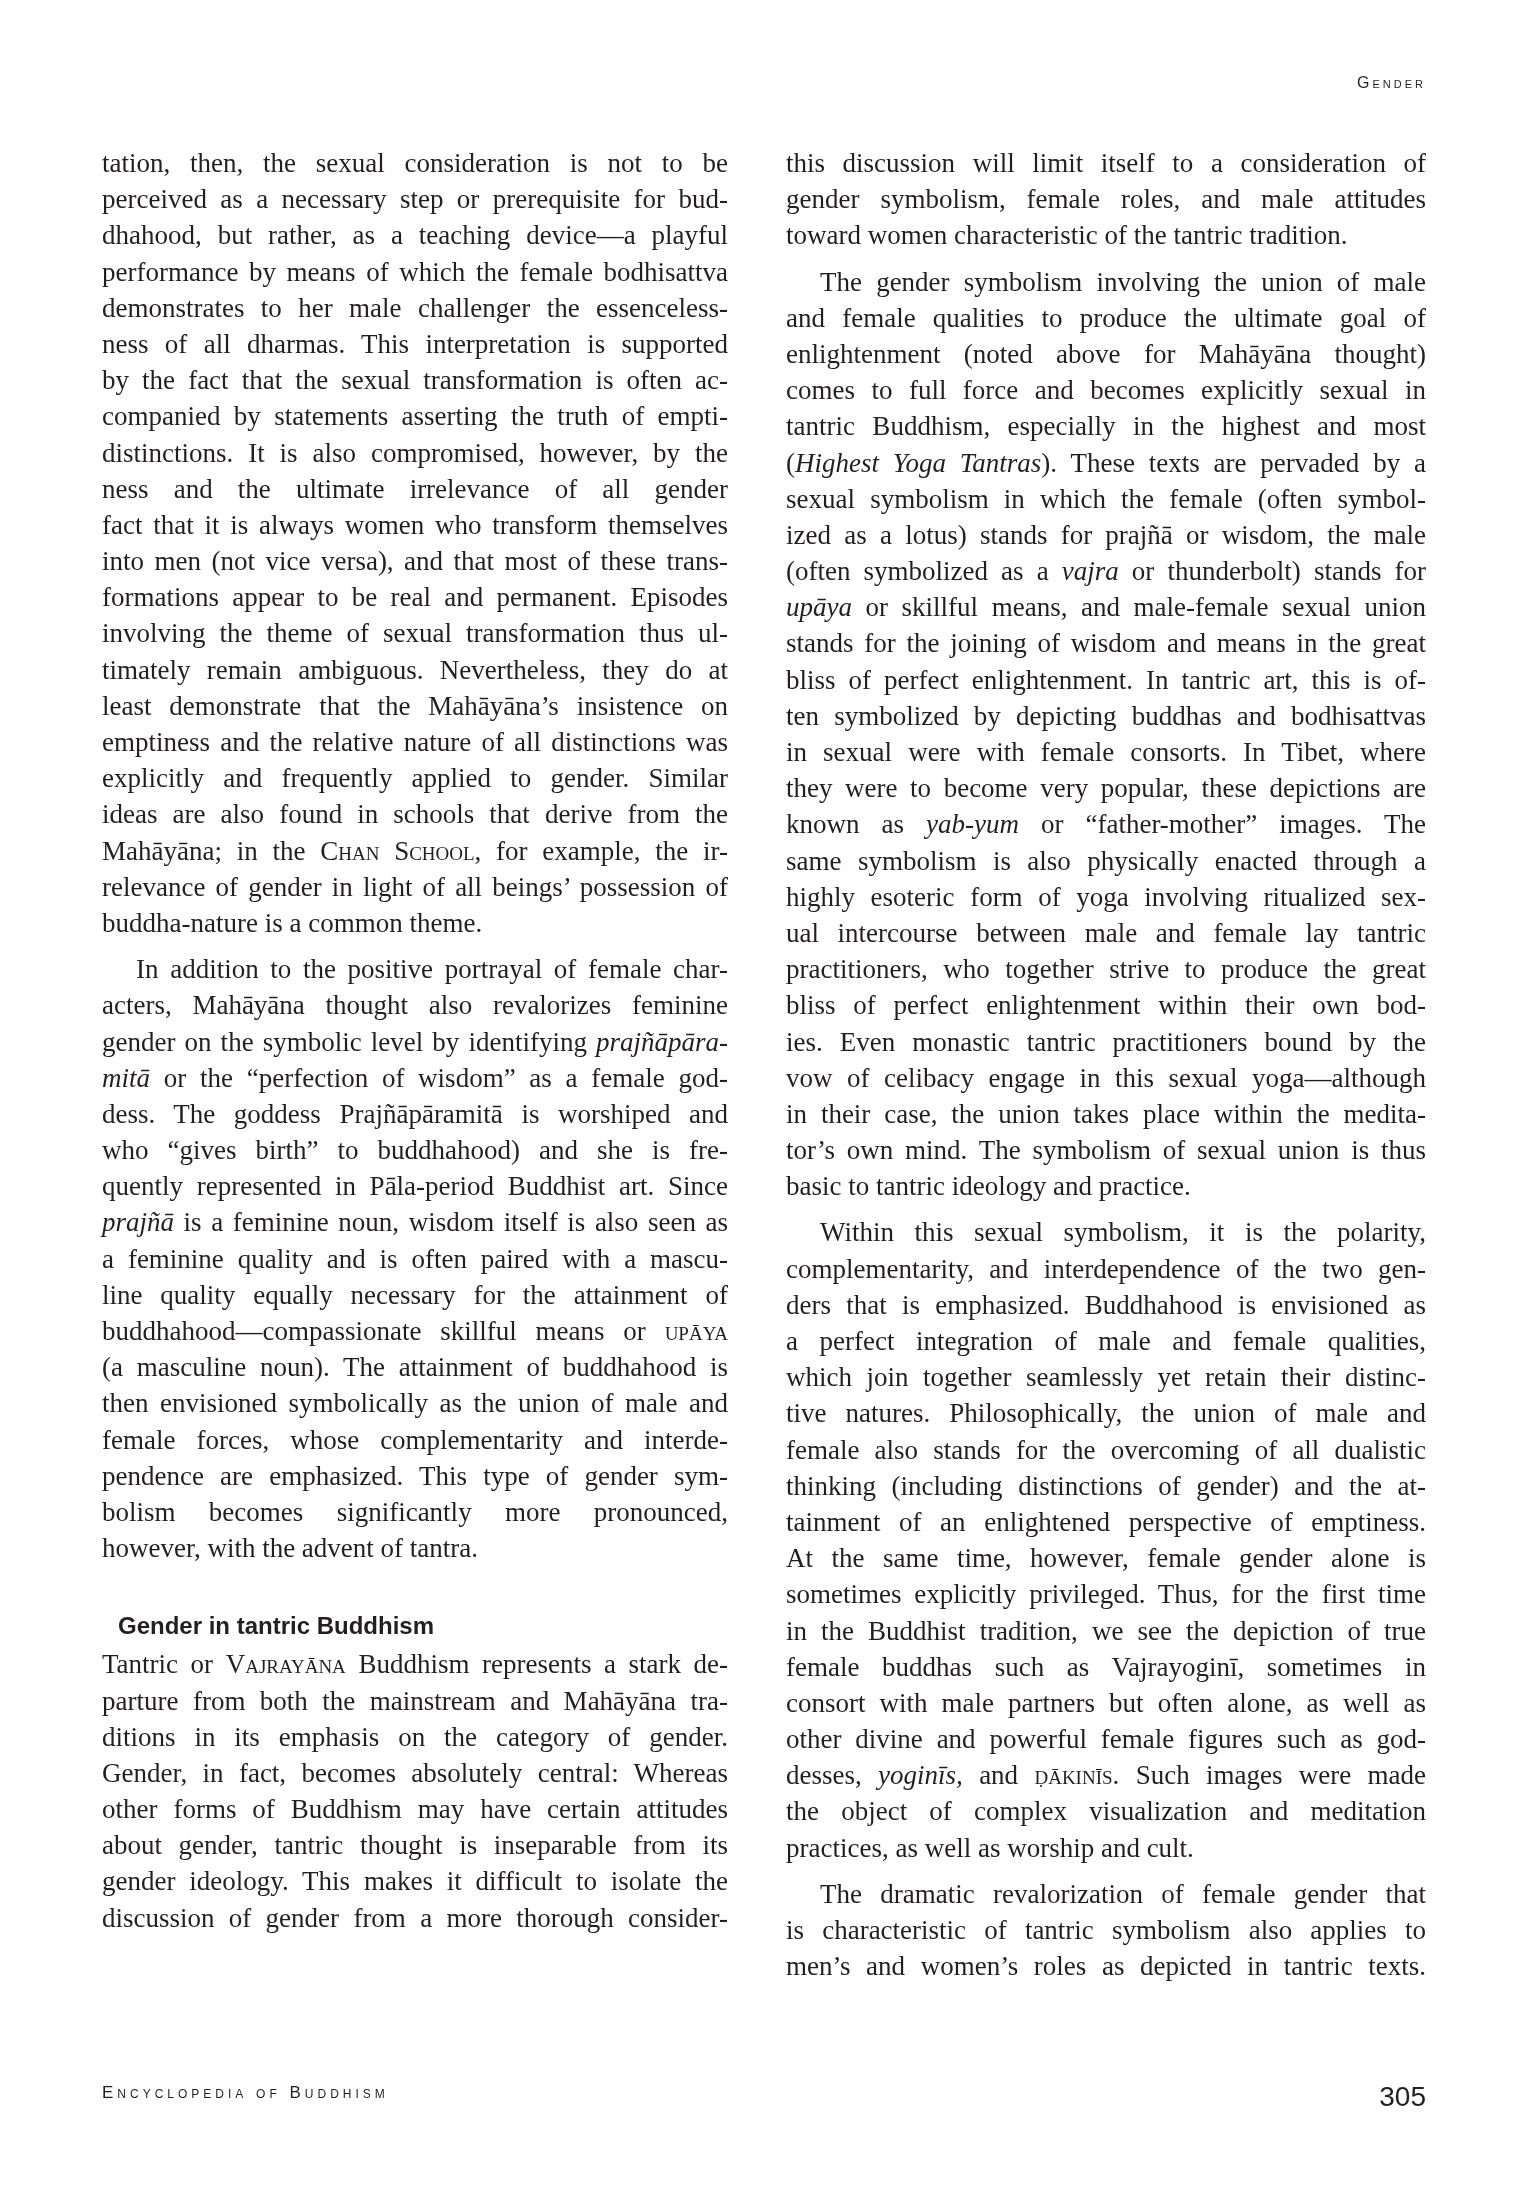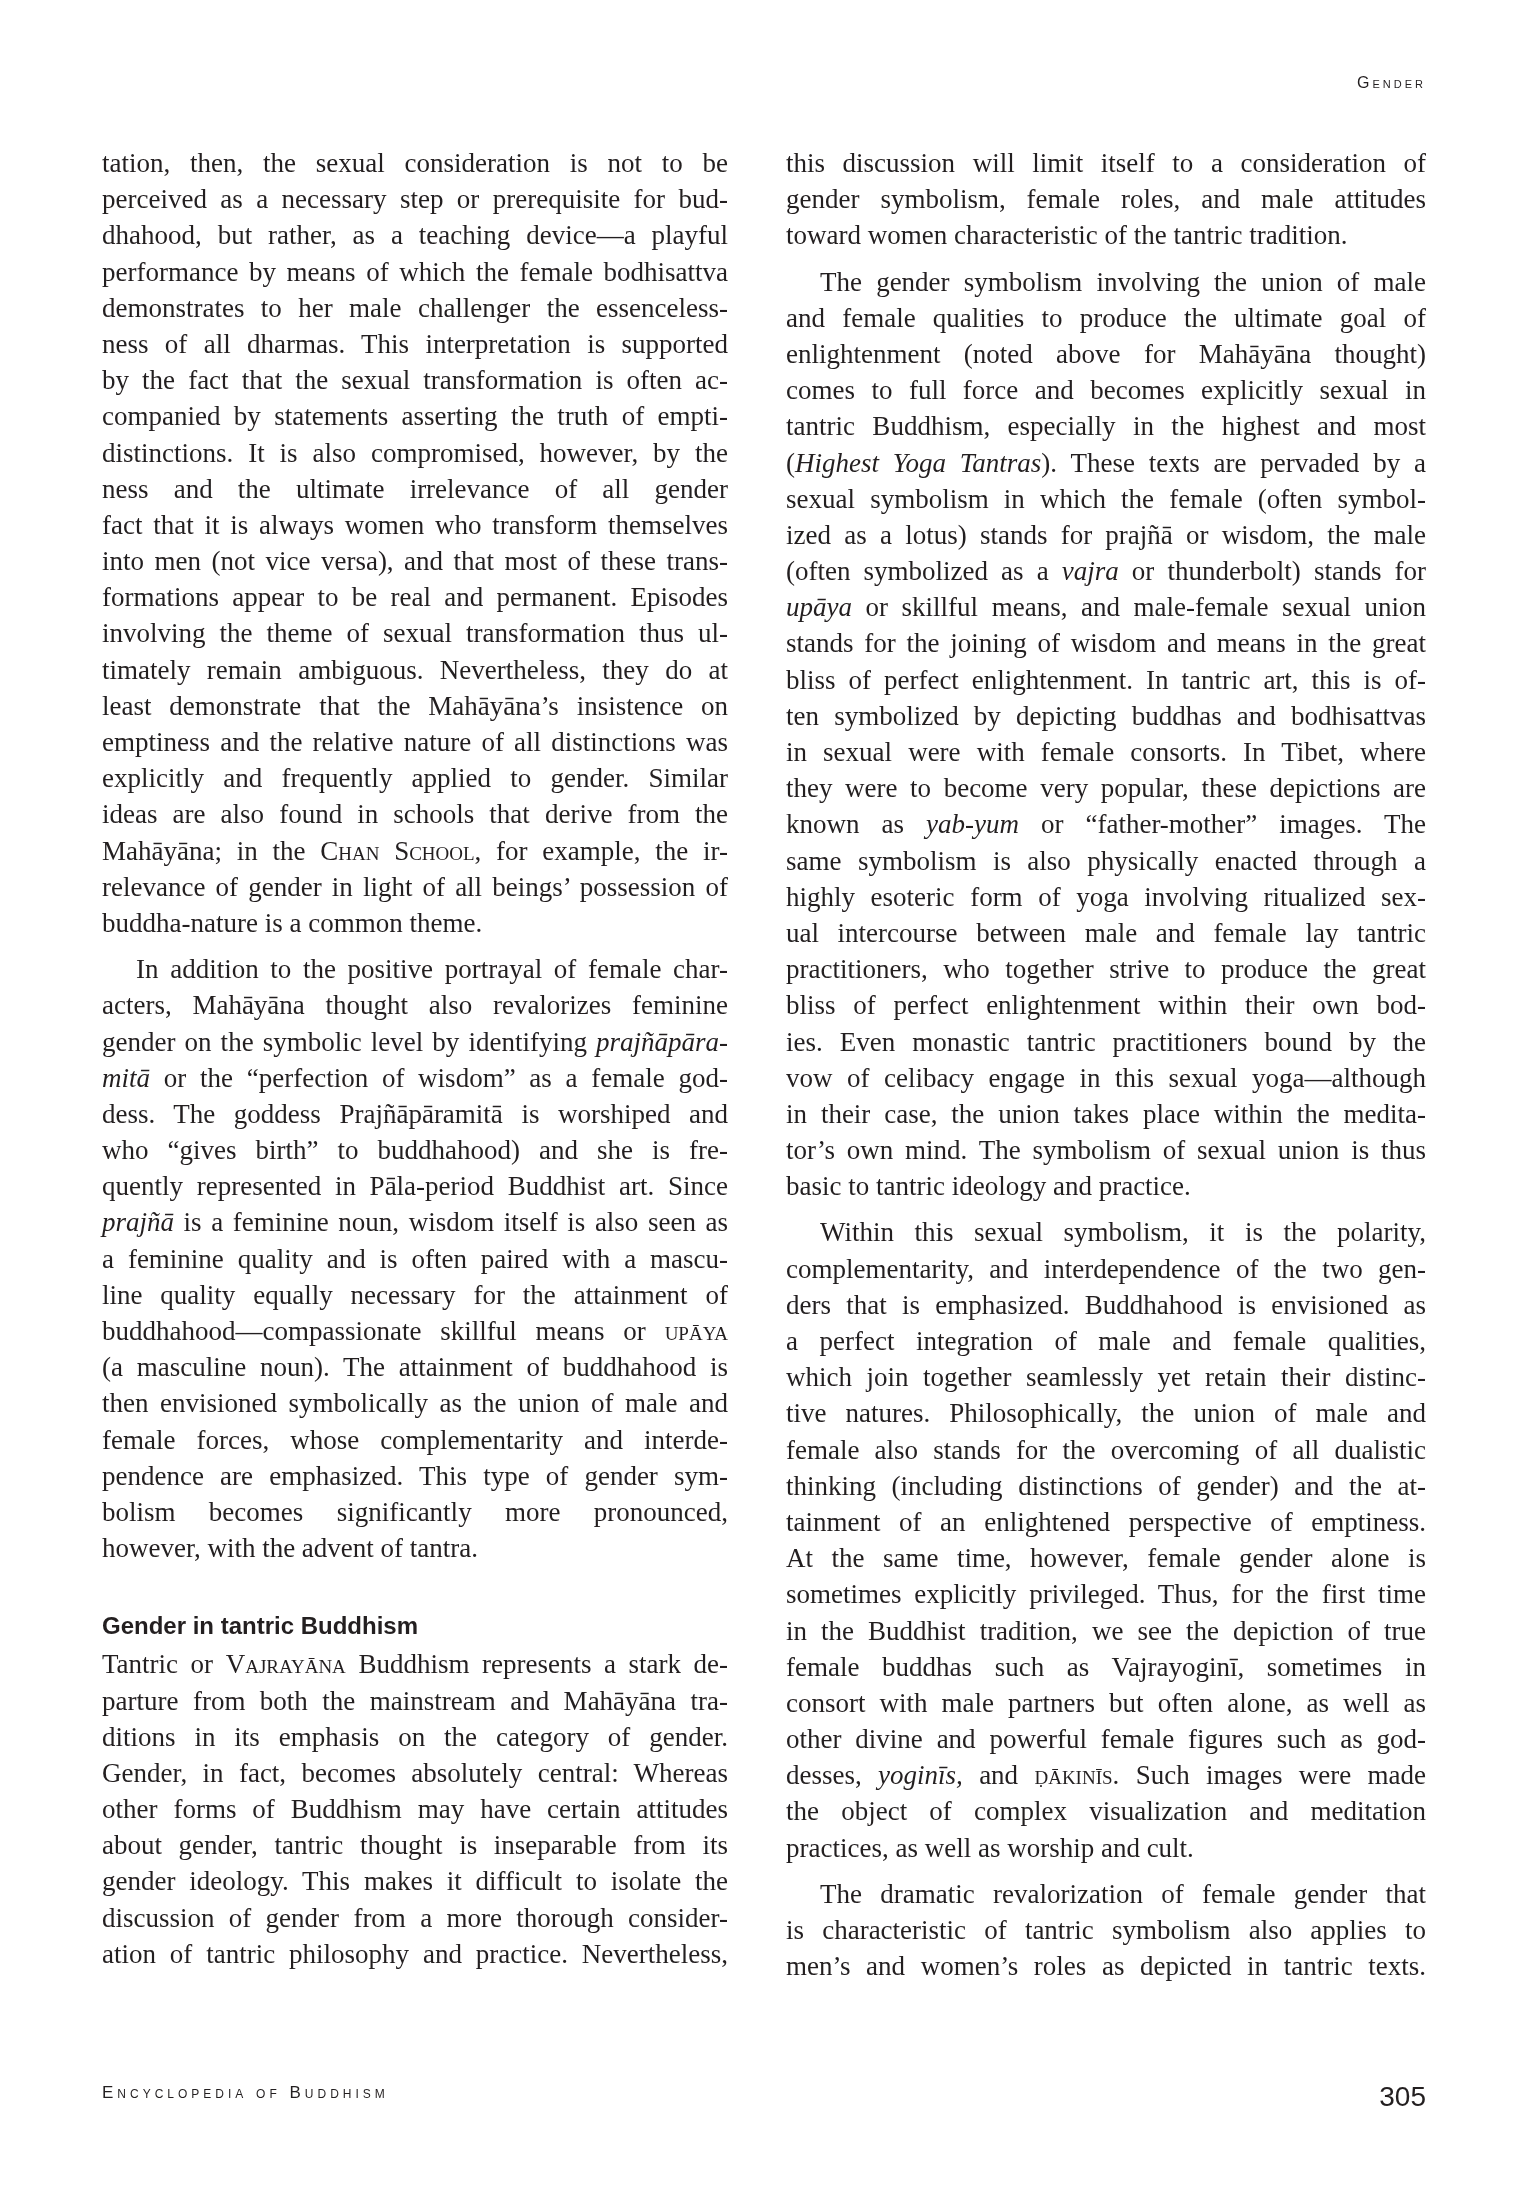--- a/index.html
+++ b/index.html
@@ -6,21 +6,21 @@
   body{width:1522px;height:2200px;position:relative;overflow:hidden;font-family:"Liberation Serif","DejaVu Serif",serif;color:#231f20;}
   .running-head{position:absolute;top:74px;right:96px;font-family:"Liberation Sans",sans-serif;font-size:16px;letter-spacing:3px;font-variant:small-caps;text-transform:lowercase;}
   .running-head::first-letter{text-transform:uppercase;}
   .col{position:absolute;top:145px;font-size:27px;line-height:36.2px;}
   .col.left{left:102px;width:626px;}
   .col.right{left:786px;width:640px;}
   .line{display:block;white-space:nowrap;text-align:justify;text-align-last:justify;height:36.2px;overflow:visible;}
   .line.last{text-align-last:left;}
   .para{margin:0 0 10px 0;}
   .indent{padding-left:34px;}
-  .heading{font-family:"Liberation Sans",sans-serif;font-weight:bold;font-size:24px;margin:42px 0 2px 0;height:36px;line-height:36px;}
+  .heading{font-family:"Liberation Sans",sans-serif;font-weight:bold;font-size:24px;margin:42px 0 2px 16px;height:36px;line-height:36px;}
   i{font-style:italic;}
   .sc{font-variant:small-caps;}
   .footer-title{position:absolute;top:2083px;left:102px;font-family:"Liberation Sans",sans-serif;font-size:17px;letter-spacing:4px;}
   .page-number{position:absolute;top:2081px;right:96px;font-family:"Liberation Sans",sans-serif;font-size:28px;}
 </style>
 </head>
 <body>
 
 <div class="running-head">Gender</div>
 
@@ -71,21 +71,20 @@
   <div class="heading">Gender in tantric Buddhism</div>
   <div class="para">
       <span class="line"><span>Tantric or </span><span class="sc">Vajrayāna</span><span> Buddhism represents a stark de-</span></span>
       <span class="line">parture from both the mainstream and Mahāyāna tra-</span>
       <span class="line">ditions in its emphasis on the category of gender.</span>
       <span class="line">Gender, in fact, becomes absolutely central: Whereas</span>
       <span class="line">other forms of Buddhism may have certain attitudes</span>
       <span class="line">about gender, tantric thought is inseparable from its</span>
       <span class="line">gender ideology. This makes it difficult to isolate the</span>
       <span class="line">discussion of gender from a more thorough consider-</span>
-      <span class="line">ation of tantric philosophy and practice. Nevertheless,</span>
     </div>
 </div>
 
 <div class="col right">
   <div class="para">
       <span class="line">this discussion will limit itself to a consideration of</span>
       <span class="line">gender symbolism, female roles, and male attitudes</span>
       <span class="line last">toward women characteristic of the tantric tradition.</span>
     </div>
   <div class="para">

